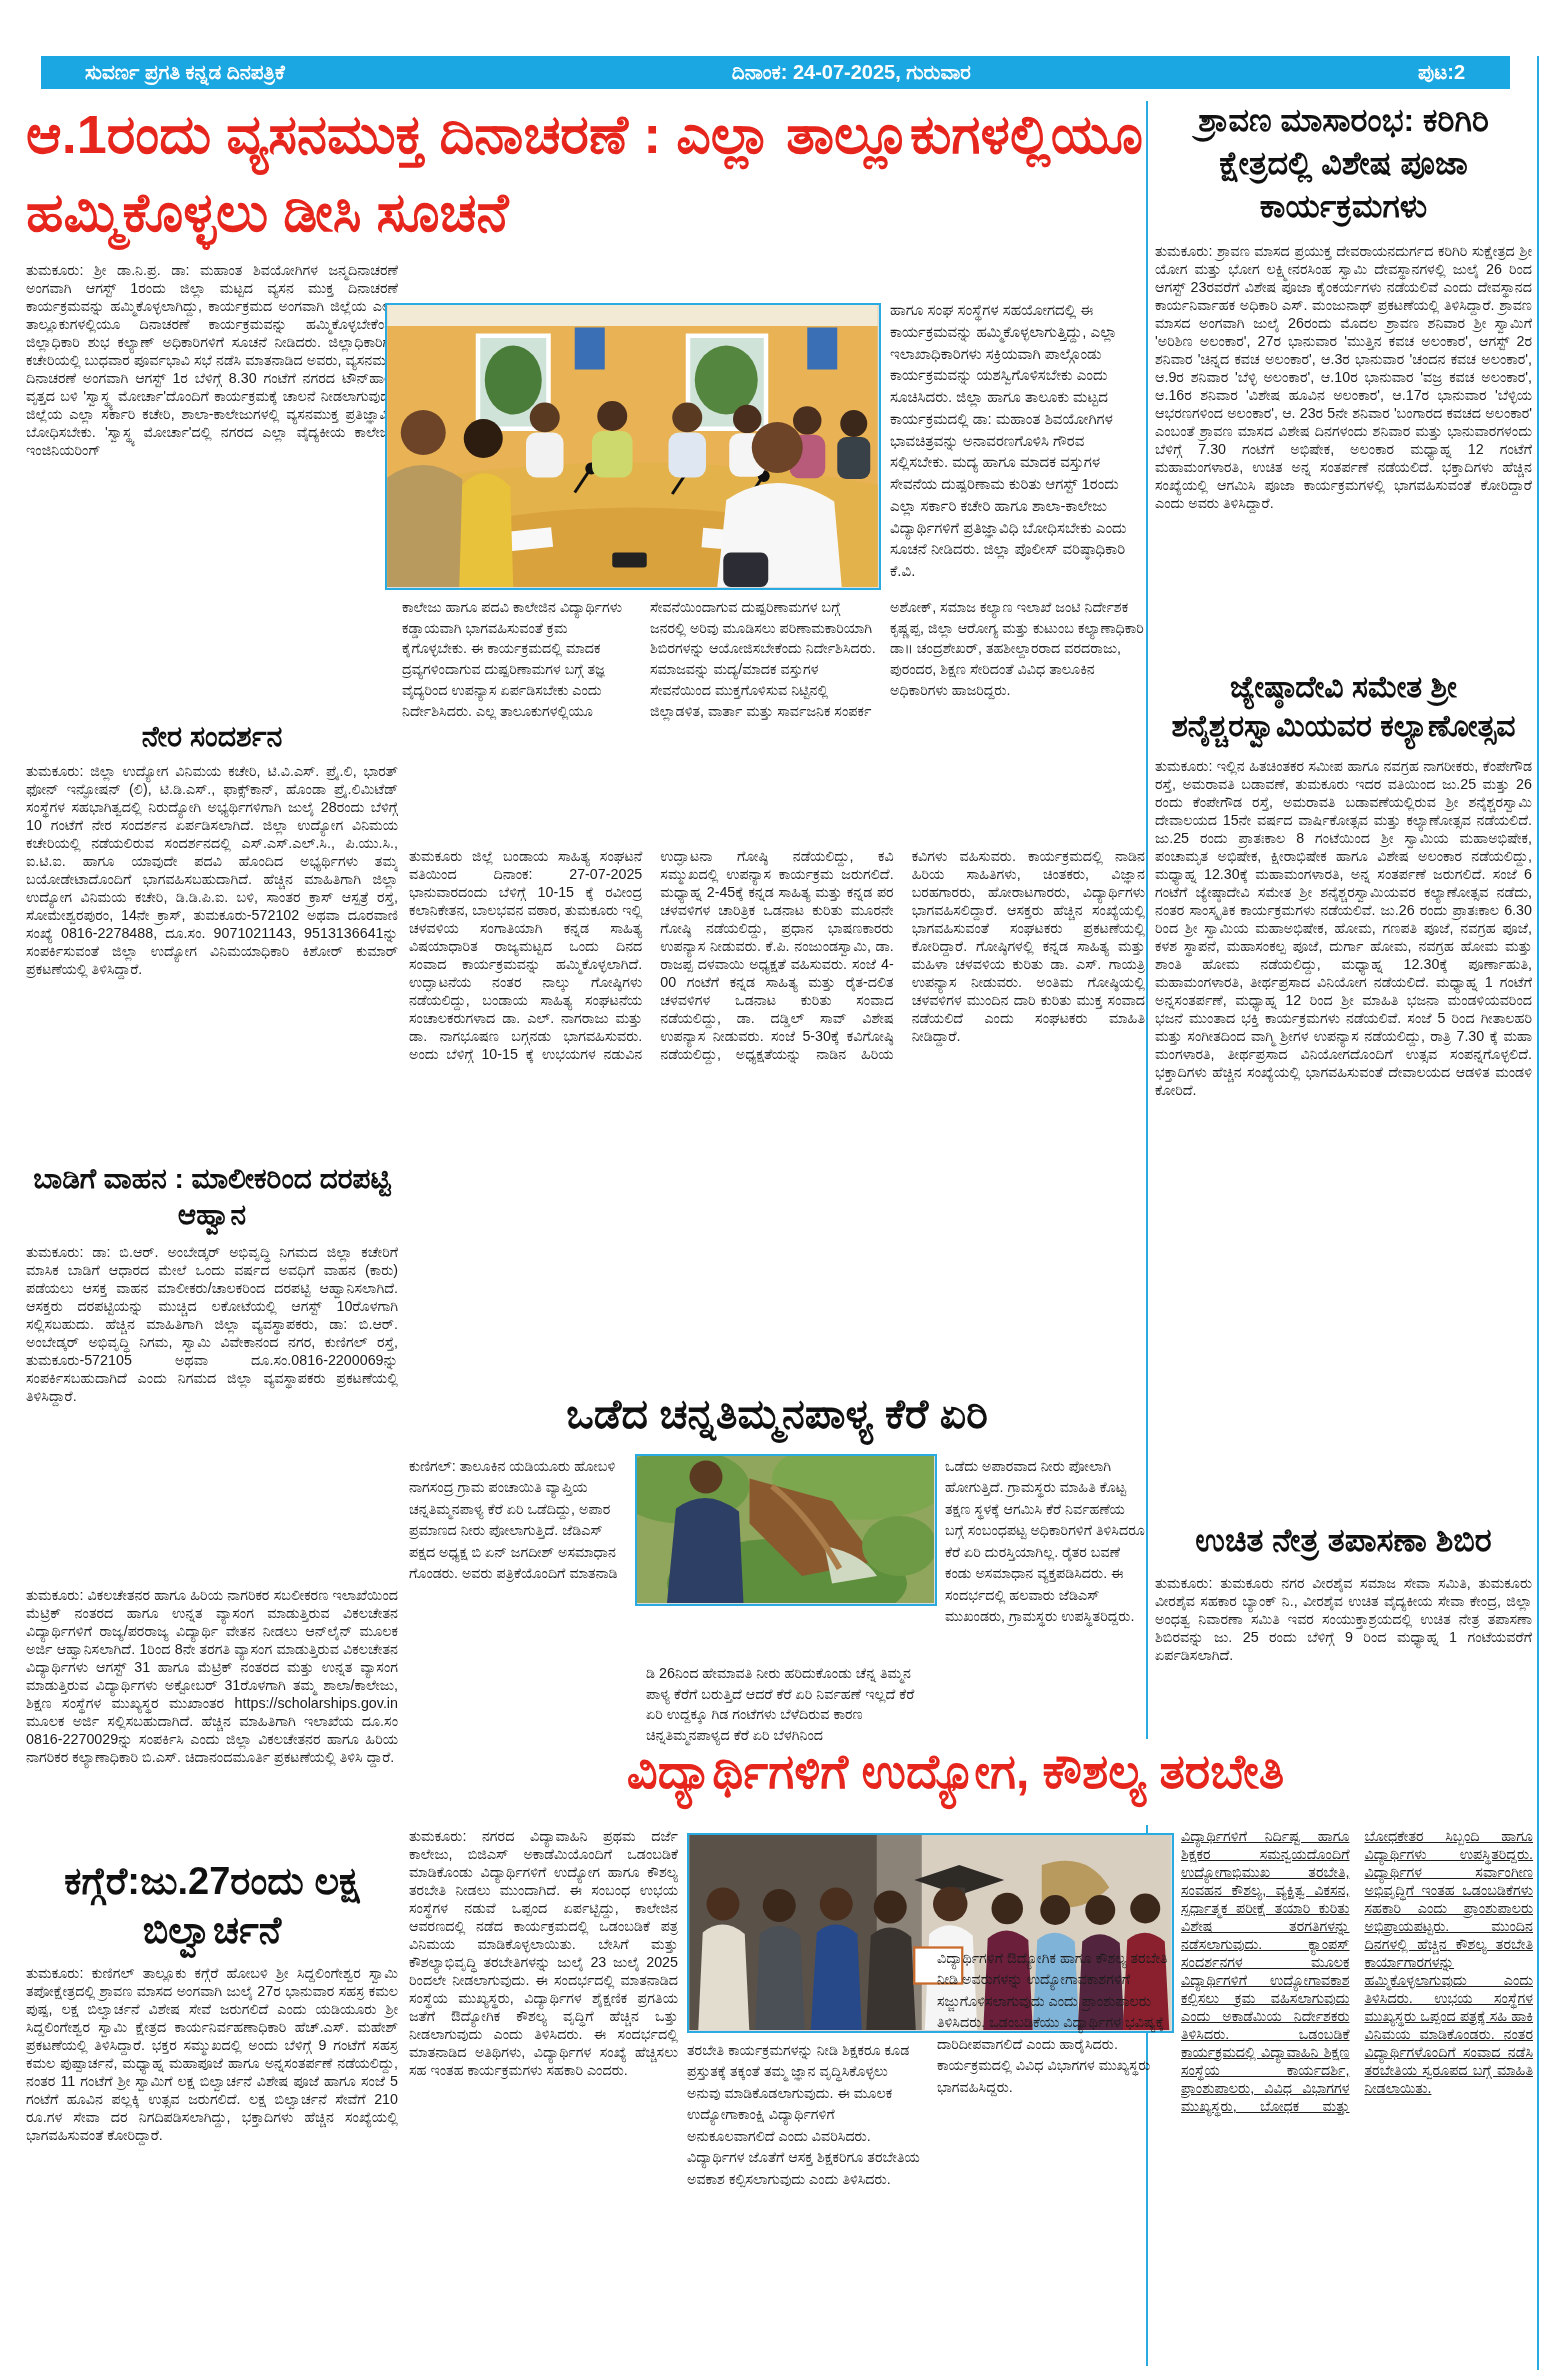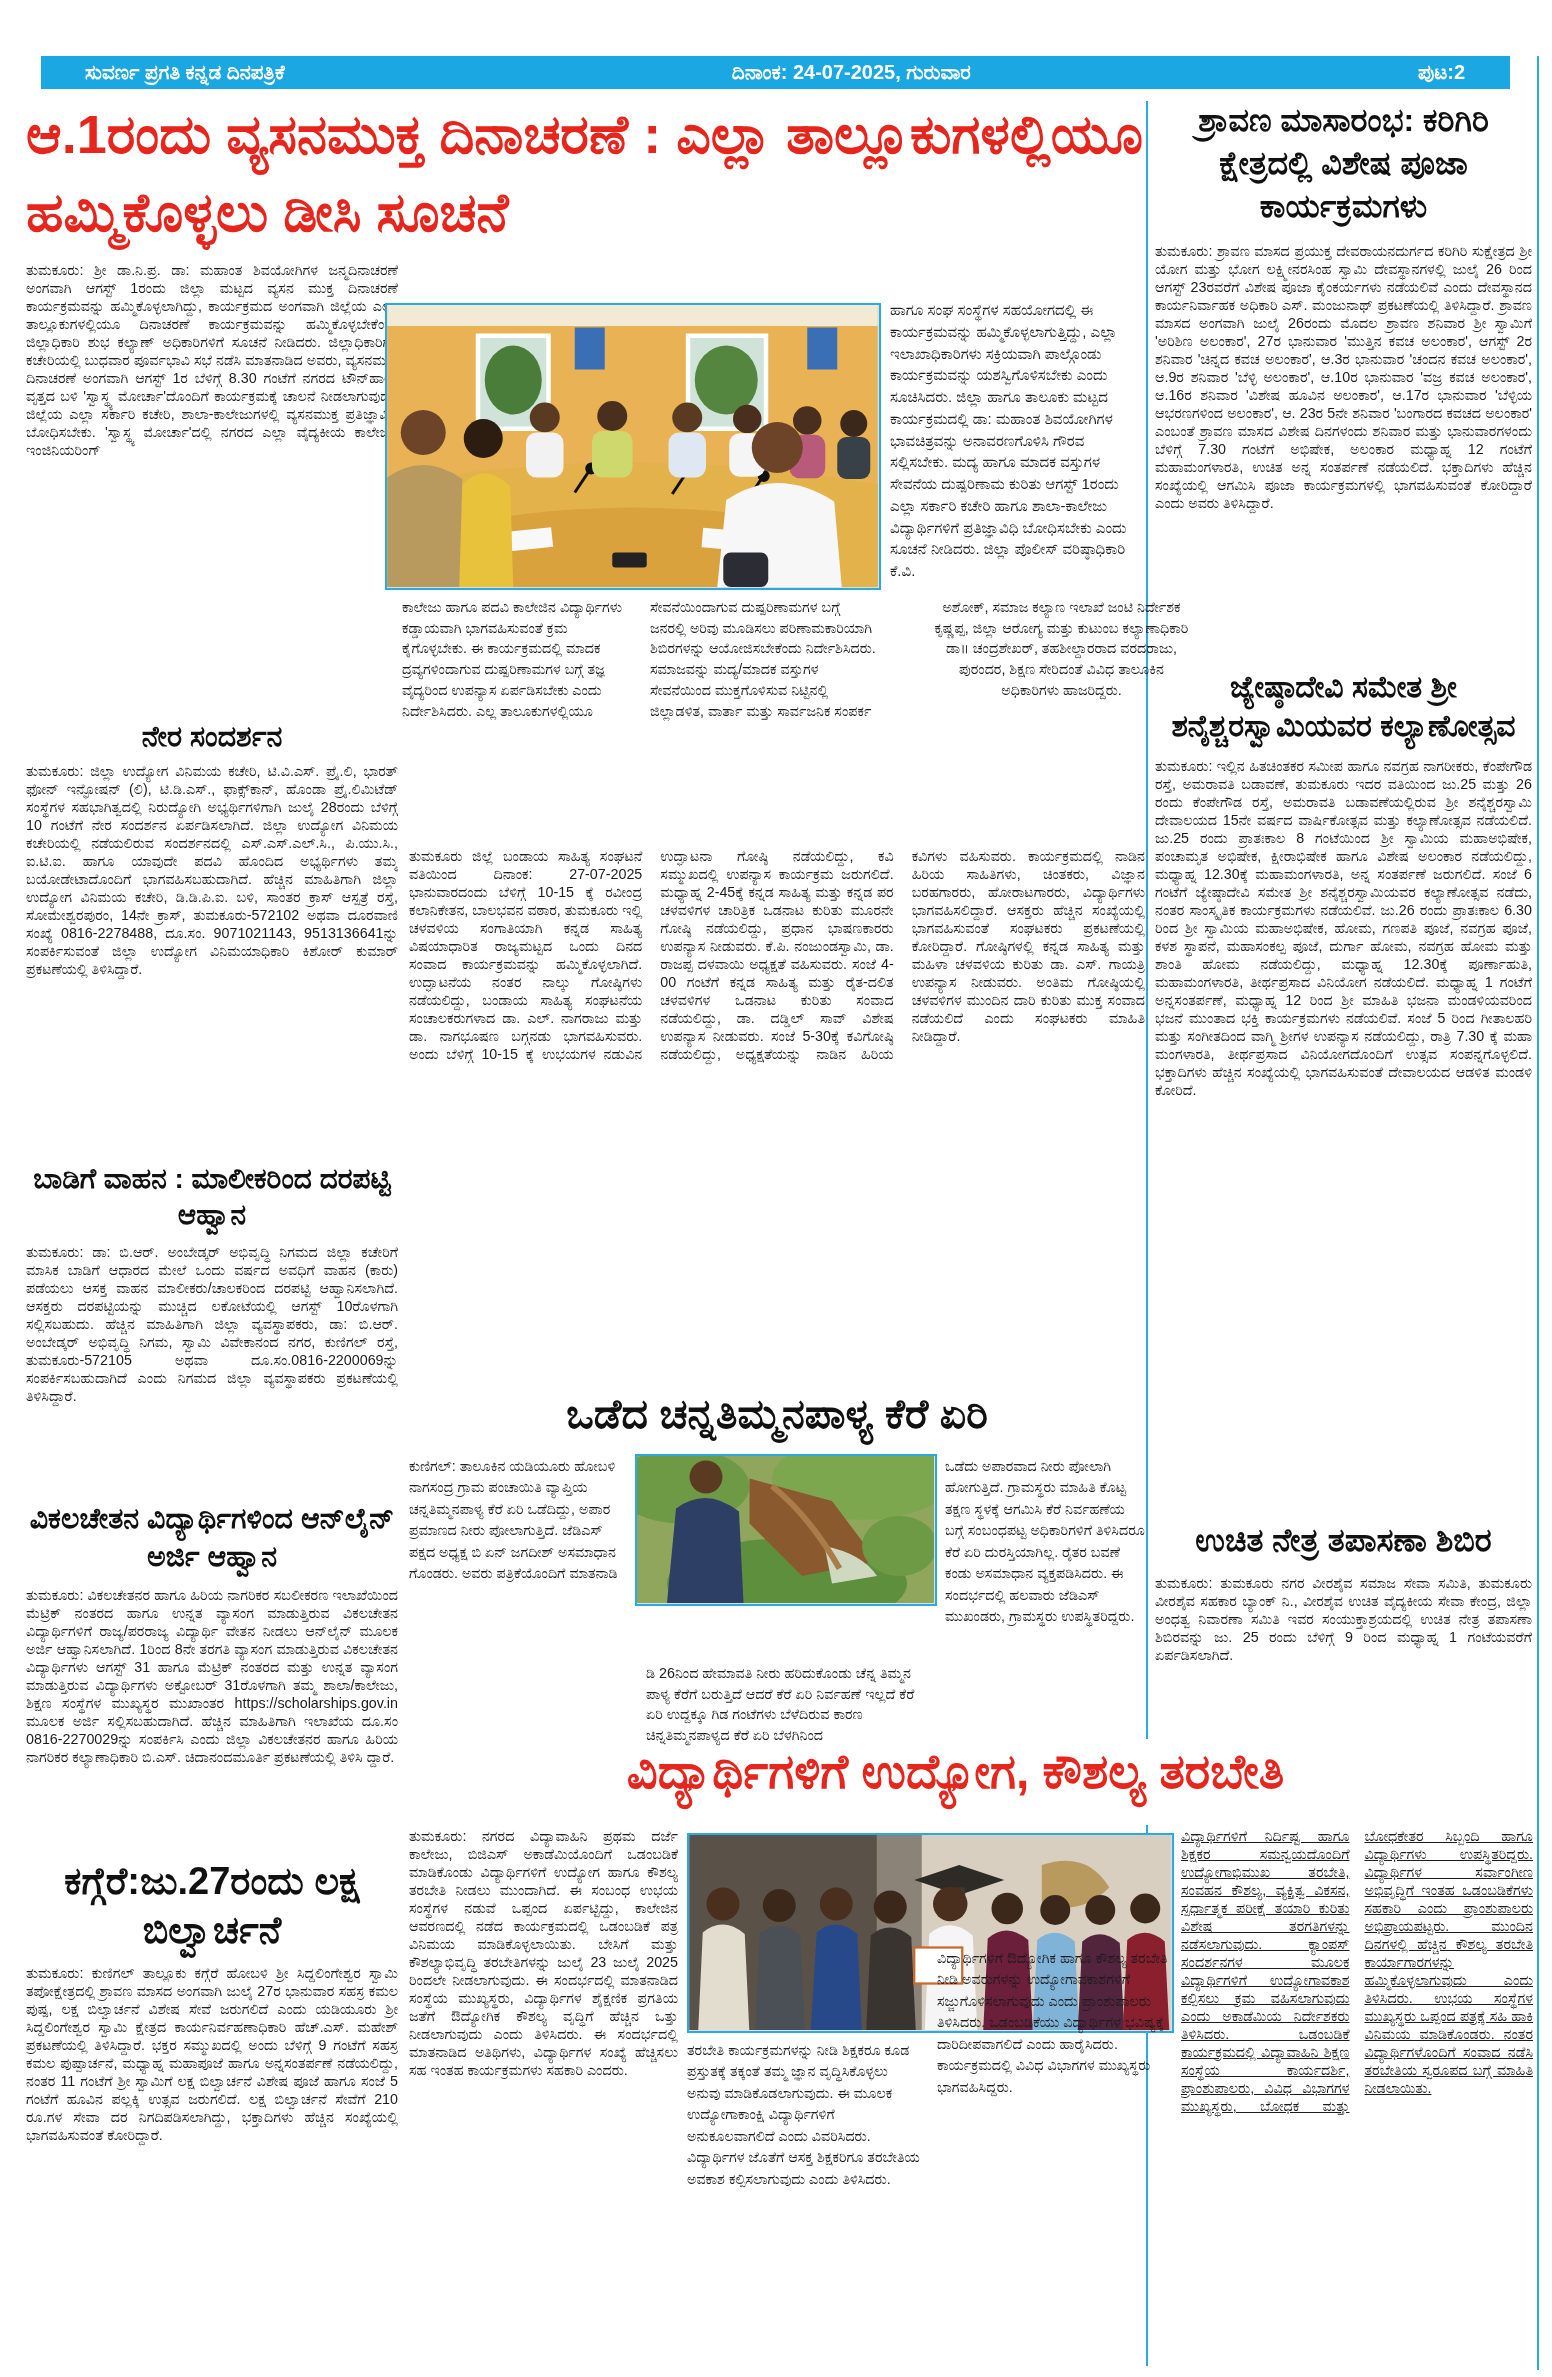--- a/index.html
+++ b/index.html
@@ -102,29 +102,28 @@
       <circle cx="520" cy="190" r="34" fill="#6e4428"></circle>
       <path d="M440 376 L452 260 Q 520 214 596 262 L606 376 Z" fill="#f7f7f7"></path>
       <rect x="448" y="330" width="60" height="46" rx="10" fill="#2c2c34"></rect>
     </svg>
   </div>
 
   <div class="abs body-text" style="left:890px;top:299px;width:255px;height:294px;font-size:15px;line-height:1.45;text-align:left;">ಹಾಗೂ ಸಂಘ ಸಂಸ್ಥೆಗಳ ಸಹಯೋಗದಲ್ಲಿ ಈ ಕಾರ್ಯಕ್ರಮವನ್ನು ಹಮ್ಮಿಕೊಳ್ಳಲಾಗುತ್ತಿದ್ದು, ಎಲ್ಲಾ ಇಲಾಖಾಧಿಕಾರಿಗಳು ಸಕ್ರಿಯವಾಗಿ ಪಾಲ್ಗೊಂಡು ಕಾರ್ಯಕ್ರಮವನ್ನು ಯಶಸ್ವಿಗೊಳಿಸಬೇಕು ಎಂದು ಸೂಚಿಸಿದರು. ಜಿಲ್ಲಾ ಹಾಗೂ ತಾಲೂಕು ಮಟ್ಟದ ಕಾರ್ಯಕ್ರಮದಲ್ಲಿ ಡಾ: ಮಹಾಂತ ಶಿವಯೋಗಿಗಳ ಭಾವಚಿತ್ರವನ್ನು ಅನಾವರಣಗೊಳಿಸಿ ಗೌರವ ಸಲ್ಲಿಸಬೇಕು. ಮದ್ಯ ಹಾಗೂ ಮಾದಕ ವಸ್ತುಗಳ ಸೇವನೆಯ ದುಷ್ಪರಿಣಾಮ ಕುರಿತು ಆಗಸ್ಟ್ 1ರಂದು ಎಲ್ಲಾ ಸರ್ಕಾರಿ ಕಚೇರಿ ಹಾಗೂ ಶಾಲಾ-ಕಾಲೇಜು ವಿದ್ಯಾರ್ಥಿಗಳಿಗೆ ಪ್ರತಿಜ್ಞಾವಿಧಿ ಬೋಧಿಸಬೇಕು ಎಂದು ಸೂಚನೆ ನೀಡಿದರು. ಜಿಲ್ಲಾ ಪೊಲೀಸ್ ವರಿಷ್ಠಾಧಿಕಾರಿ ಕೆ.ವಿ.</div>
 
   <div class="abs body-text" style="left:402px;top:597px;width:229px;height:126px;text-align:left;line-height:1.45;">ಕಾಲೇಜು ಹಾಗೂ ಪದವಿ ಕಾಲೇಜಿನ ವಿದ್ಯಾರ್ಥಿಗಳು ಕಡ್ಡಾಯವಾಗಿ ಭಾಗವಹಿಸುವಂತೆ ಕ್ರಮ ಕೈಗೊಳ್ಳಬೇಕು. ಈ ಕಾರ್ಯಕ್ರಮದಲ್ಲಿ ಮಾದಕ ದ್ರವ್ಯಗಳಿಂದಾಗುವ ದುಷ್ಪರಿಣಾಮಗಳ ಬಗ್ಗೆ ತಜ್ಞ ವೈದ್ಯರಿಂದ ಉಪನ್ಯಾಸ ಏರ್ಪಡಿಸಬೇಕು ಎಂದು ನಿರ್ದೇಶಿಸಿದರು. ಎಲ್ಲ ತಾಲೂಕುಗಳಲ್ಲಿಯೂ ಪ್ರಯುಕ್ತ ಮದ್ಯ/ಮಾದಕ ವಸ್ತುಗಳ</div>
   <div class="abs body-text" style="left:650px;top:597px;width:229px;height:126px;text-align:left;line-height:1.45;">ಸೇವನೆಯಿಂದಾಗುವ ದುಷ್ಪರಿಣಾಮಗಳ ಬಗ್ಗೆ ಜನರಲ್ಲಿ ಅರಿವು ಮೂಡಿಸಲು ಪರಿಣಾಮಕಾರಿಯಾಗಿ ಶಿಬಿರಗಳನ್ನು ಆಯೋಜಿಸಬೇಕೆಂದು ನಿರ್ದೇಶಿಸಿದರು. ಸಮಾಜವನ್ನು ಮದ್ಯ/ಮಾದಕ ವಸ್ತುಗಳ ಸೇವನೆಯಿಂದ ಮುಕ್ತಗೊಳಿಸುವ ನಿಟ್ಟಿನಲ್ಲಿ ಜಿಲ್ಲಾಡಳಿತ, ವಾರ್ತಾ ಮತ್ತು ಸಾರ್ವಜನಿಕ ಸಂಪರ್ಕ ಇಲಾಖೆ, ವಿವಿಧ ಇಲಾಖೆ</div>
-  <div class="abs body-text" style="left:890px;top:597px;width:255px;height:126px;text-align:center;line-height:1.45;margin-left:44px;">ಅಶೋಕ್, ಸಮಾಜ ಕಲ್ಯಾಣ ಇಲಾಖೆ ಜಂಟಿ ನಿರ್ದೇಶಕ ಕೃಷ್ಣಪ್ಪ, ಜಿಲ್ಲಾ ಆರೋಗ್ಯ ಮತ್ತು ಕುಟುಂಬ ಕಲ್ಯಾಣಾಧಿಕಾರಿ ಡಾ॥ ಚಂದ್ರಶೇಖರ್, ತಹಶೀಲ್ದಾರರಾದ ವರದರಾಜು, ಪುರಂದರ, ಶಿಕ್ಷಣ ಸೇರಿದಂತೆ ವಿವಿಧ ತಾಲೂಕಿನ ಅಧಿಕಾರಿಗಳು ಹಾಜರಿದ್ದರು.</div>
+  <div class="abs body-text" style="left:890px;top:597px;width:255px;height:126px;text-align:left;line-height:1.45;">ಅಶೋಕ್, ಸಮಾಜ ಕಲ್ಯಾಣ ಇಲಾಖೆ ಜಂಟಿ ನಿರ್ದೇಶಕ ಕೃಷ್ಣಪ್ಪ, ಜಿಲ್ಲಾ ಆರೋಗ್ಯ ಮತ್ತು ಕುಟುಂಬ ಕಲ್ಯಾಣಾಧಿಕಾರಿ ಡಾ॥ ಚಂದ್ರಶೇಖರ್, ತಹಶೀಲ್ದಾರರಾದ ವರದರಾಜು, ಪುರಂದರ, ಶಿಕ್ಷಣ ಸೇರಿದಂತೆ ವಿವಿಧ ತಾಲೂಕಿನ ಅಧಿಕಾರಿಗಳು ಹಾಜರಿದ್ದರು.</div>
 
   <div class="abs headline-black centered" style="left:26px;top:720px;width:372px;font-size:28.5px;">ನೇರ ಸಂದರ್ಶನ</div>
   <div class="abs body-text" style="left:26px;top:762px;width:372px;height:391px;">ತುಮಕೂರು: ಜಿಲ್ಲಾ ಉದ್ಯೋಗ ವಿನಿಮಯ ಕಚೇರಿ, ಟಿ.ವಿ.ಎಸ್. ಪ್ರೈ.ಲಿ, ಭಾರತ್ ಫೋನ್ ಇನ್ಫೋಷನ್ (ಲಿ), ಟಿ.ಡಿ.ಎಸ್., ಫಾಕ್ಸ್‌ಕಾನ್, ಹೊಂಡಾ ಪ್ರೈ.ಲಿಮಿಟೆಡ್ ಸಂಸ್ಥೆಗಳ ಸಹಭಾಗಿತ್ವದಲ್ಲಿ ನಿರುದ್ಯೋಗಿ ಅಭ್ಯರ್ಥಿಗಳಿಗಾಗಿ ಜುಲೈ 28ರಂದು ಬೆಳಿಗ್ಗೆ 10 ಗಂಟೆಗೆ ನೇರ ಸಂದರ್ಶನ ಏರ್ಪಡಿಸಲಾಗಿದೆ. ಜಿಲ್ಲಾ ಉದ್ಯೋಗ ವಿನಿಮಯ ಕಚೇರಿಯಲ್ಲಿ ನಡೆಯಲಿರುವ ಸಂದರ್ಶನದಲ್ಲಿ ಎಸ್.ಎಸ್.ಎಲ್.ಸಿ., ಪಿ.ಯು.ಸಿ., ಐ.ಟಿ.ಐ. ಹಾಗೂ ಯಾವುದೇ ಪದವಿ ಹೊಂದಿದ ಅಭ್ಯರ್ಥಿಗಳು ತಮ್ಮ ಬಯೋಡೇಟಾದೊಂದಿಗೆ ಭಾಗವಹಿಸಬಹುದಾಗಿದೆ. ಹೆಚ್ಚಿನ ಮಾಹಿತಿಗಾಗಿ ಜಿಲ್ಲಾ ಉದ್ಯೋಗ ವಿನಿಮಯ ಕಚೇರಿ, ಡಿ.ಡಿ.ಪಿ.ಐ. ಬಳಿ, ಸಾಂತರ ಕ್ರಾಸ್ ಆಸ್ಪತ್ರೆ ರಸ್ತೆ, ಸೋಮೇಶ್ವರಪುರಂ, 14ನೇ ಕ್ರಾಸ್, ತುಮಕೂರು-572102 ಅಥವಾ ದೂರವಾಣಿ ಸಂಖ್ಯೆ 0816-2278488, ದೂ.ಸಂ. 9071021143, 9513136641ನ್ನು ಸಂಪರ್ಕಿಸುವಂತೆ ಜಿಲ್ಲಾ ಉದ್ಯೋಗ ವಿನಿಮಯಾಧಿಕಾರಿ ಕಿಶೋರ್ ಕುಮಾರ್ ಪ್ರಕಟಣೆಯಲ್ಲಿ ತಿಳಿಸಿದ್ದಾರೆ.</div>
 
   <div class="abs headline-black centered" style="left:26px;top:1161px;width:372px;font-size:28px;line-height:1.3;">ಬಾಡಿಗೆ ವಾಹನ : ಮಾಲೀಕರಿಂದ ದರಪಟ್ಟಿ ಆಹ್ವಾನ</div>
   <div class="abs body-text" style="left:26px;top:1243px;width:372px;height:248px;">ತುಮಕೂರು: ಡಾ: ಬಿ.ಆರ್. ಅಂಬೇಡ್ಕರ್ ಅಭಿವೃದ್ಧಿ ನಿಗಮದ ಜಿಲ್ಲಾ ಕಚೇರಿಗೆ ಮಾಸಿಕ ಬಾಡಿಗೆ ಆಧಾರದ ಮೇಲೆ ಒಂದು ವರ್ಷದ ಅವಧಿಗೆ ವಾಹನ (ಕಾರು) ಪಡೆಯಲು ಆಸಕ್ತ ವಾಹನ ಮಾಲೀಕರು/ಚಾಲಕರಿಂದ ದರಪಟ್ಟಿ ಆಹ್ವಾನಿಸಲಾಗಿದೆ. ಆಸಕ್ತರು ದರಪಟ್ಟಿಯನ್ನು ಮುಚ್ಚಿದ ಲಕೋಟೆಯಲ್ಲಿ ಆಗಸ್ಟ್ 10ರೊಳಗಾಗಿ ಸಲ್ಲಿಸಬಹುದು. ಹೆಚ್ಚಿನ ಮಾಹಿತಿಗಾಗಿ ಜಿಲ್ಲಾ ವ್ಯವಸ್ಥಾಪಕರು, ಡಾ: ಬಿ.ಆರ್. ಅಂಬೇಡ್ಕರ್ ಅಭಿವೃದ್ಧಿ ನಿಗಮ, ಸ್ವಾಮಿ ವಿವೇಕಾನಂದ ನಗರ, ಕುಣಿಗಲ್ ರಸ್ತೆ, ತುಮಕೂರು-572105 ಅಥವಾ ದೂ.ಸಂ.0816-2200069ನ್ನು ಸಂಪರ್ಕಿಸಬಹುದಾಗಿದೆ ಎಂದು ನಿಗಮದ ಜಿಲ್ಲಾ ವ್ಯವಸ್ಥಾಪಕರು ಪ್ರಕಟಣೆಯಲ್ಲಿ ತಿಳಿಸಿದ್ದಾರೆ.</div>
 
-  <div class="abs headline-black centered" style="left:26px;top:1499px;width:372px;font-size:28.5px;line-height:1.35;">ವಿಕಲಚೇತನ ವಿದ್ಯಾರ್ಥಿಗಳಿಂದ ಆನ್‌ಲೈನ್ ಅರ್ಜಿ ಆಹ್ವಾನ</div>
   <div class="abs body-text" style="left:26px;top:1586px;width:372px;height:263px;">ತುಮಕೂರು: ವಿಕಲಚೇತನರ ಹಾಗೂ ಹಿರಿಯ ನಾಗರಿಕರ ಸಬಲೀಕರಣ ಇಲಾಖೆಯಿಂದ ಮೆಟ್ರಿಕ್ ನಂತರದ ಹಾಗೂ ಉನ್ನತ ವ್ಯಾಸಂಗ ಮಾಡುತ್ತಿರುವ ವಿಕಲಚೇತನ ವಿದ್ಯಾರ್ಥಿಗಳಿಗೆ ರಾಜ್ಯ/ಪರರಾಜ್ಯ ವಿದ್ಯಾರ್ಥಿ ವೇತನ ನೀಡಲು ಆನ್‌ಲೈನ್ ಮೂಲಕ ಅರ್ಜಿ ಆಹ್ವಾನಿಸಲಾಗಿದೆ. 1ರಿಂದ 8ನೇ ತರಗತಿ ವ್ಯಾಸಂಗ ಮಾಡುತ್ತಿರುವ ವಿಕಲಚೇತನ ವಿದ್ಯಾರ್ಥಿಗಳು ಆಗಸ್ಟ್ 31 ಹಾಗೂ ಮೆಟ್ರಿಕ್ ನಂತರದ ಮತ್ತು ಉನ್ನತ ವ್ಯಾಸಂಗ ಮಾಡುತ್ತಿರುವ ವಿದ್ಯಾರ್ಥಿಗಳು ಅಕ್ಟೋಬರ್ 31ರೊಳಗಾಗಿ ತಮ್ಮ ಶಾಲಾ/ಕಾಲೇಜು, ಶಿಕ್ಷಣ ಸಂಸ್ಥೆಗಳ ಮುಖ್ಯಸ್ಥರ ಮುಖಾಂತರ https://scholarships.gov.in ಮೂಲಕ ಅರ್ಜಿ ಸಲ್ಲಿಸಬಹುದಾಗಿದೆ. ಹೆಚ್ಚಿನ ಮಾಹಿತಿಗಾಗಿ ಇಲಾಖೆಯ ದೂ.ಸಂ 0816-2270029ನ್ನು ಸಂಪರ್ಕಿಸಿ ಎಂದು ಜಿಲ್ಲಾ ವಿಕಲಚೇತನರ ಹಾಗೂ ಹಿರಿಯ ನಾಗರಿಕರ ಕಲ್ಯಾಣಾಧಿಕಾರಿ ಬಿ.ಎಸ್. ಚಿದಾನಂದಮೂರ್ತಿ ಪ್ರಕಟಣೆಯಲ್ಲಿ ತಿಳಿಸಿ ದ್ದಾರೆ.</div>
 
   <div class="abs headline-black centered" style="left:26px;top:1857px;width:372px;font-size:38px;line-height:1.3;">ಕಗ್ಗೆರೆ:ಜು.27ರಂದು ಲಕ್ಷ ಬಿಲ್ವಾರ್ಚನೆ</div>
   <div class="abs body-text" style="left:26px;top:1964px;width:372px;height:394px;">ತುಮಕೂರು: ಕುಣಿಗಲ್ ತಾಲ್ಲೂಕು ಕಗ್ಗೆರೆ ಹೋಬಳಿ ಶ್ರೀ ಸಿದ್ದಲಿಂಗೇಶ್ವರ ಸ್ವಾಮಿ ತಪೋಕ್ಷೇತ್ರದಲ್ಲಿ ಶ್ರಾವಣ ಮಾಸದ ಅಂಗವಾಗಿ ಜುಲೈ 27ರ ಭಾನುವಾರ ಸಹಸ್ರ ಕಮಲ ಪುಷ್ಪ, ಲಕ್ಷ ಬಿಲ್ವಾರ್ಚನೆ ವಿಶೇಷ ಸೇವೆ ಜರುಗಲಿದೆ ಎಂದು ಯಡಿಯೂರು ಶ್ರೀ ಸಿದ್ದಲಿಂಗೇಶ್ವರ ಸ್ವಾಮಿ ಕ್ಷೇತ್ರದ ಕಾರ್ಯನಿರ್ವಹಣಾಧಿಕಾರಿ ಹೆಚ್.ಎಸ್. ಮಹೇಶ್ ಪ್ರಕಟಣೆಯಲ್ಲಿ ತಿಳಿಸಿದ್ದಾರೆ. ಭಕ್ತರ ಸಮ್ಮುಖದಲ್ಲಿ ಅಂದು ಬೆಳಿಗ್ಗೆ 9 ಗಂಟೆಗೆ ಸಹಸ್ರ ಕಮಲ ಪುಷ್ಪಾರ್ಚನೆ, ಮಧ್ಯಾಹ್ನ ಮಹಾಪೂಜೆ ಹಾಗೂ ಅನ್ನಸಂತರ್ಪಣೆ ನಡೆಯಲಿದ್ದು, ನಂತರ 11 ಗಂಟೆಗೆ ಶ್ರೀ ಸ್ವಾಮಿಗೆ ಲಕ್ಷ ಬಿಲ್ವಾರ್ಚನೆ ವಿಶೇಷ ಪೂಜೆ ಹಾಗೂ ಸಂಜೆ 5 ಗಂಟೆಗೆ ಹೂವಿನ ಪಲ್ಲಕ್ಕಿ ಉತ್ಸವ ಜರುಗಲಿದೆ. ಲಕ್ಷ ಬಿಲ್ವಾರ್ಚನೆ ಸೇವೆಗೆ 210 ರೂ.ಗಳ ಸೇವಾ ದರ ನಿಗದಿಪಡಿಸಲಾಗಿದ್ದು, ಭಕ್ತಾದಿಗಳು ಹೆಚ್ಚಿನ ಸಂಖ್ಯೆಯಲ್ಲಿ ಭಾಗವಹಿಸುವಂತೆ ಕೋರಿದ್ದಾರೆ.</div>
 
   <div class="abs body-text cols3" style="left:409px;top:847px;width:736px;height:535px;">ತುಮಕೂರು ಜಿಲ್ಲೆ ಬಂಡಾಯ ಸಾಹಿತ್ಯ ಸಂಘಟನೆ ವತಿಯಿಂದ ದಿನಾಂಕ: 27-07-2025 ಭಾನುವಾರದಂದು ಬೆಳಿಗ್ಗೆ 10-15 ಕ್ಕೆ ರವೀಂದ್ರ ಕಲಾನಿಕೇತನ, ಬಾಲಭವನ ವಠಾರ, ತುಮಕೂರು ಇಲ್ಲಿ ಚಳವಳಿಯ ಸಂಗಾತಿಯಾಗಿ ಕನ್ನಡ ಸಾಹಿತ್ಯ ವಿಷಯಾಧಾರಿತ ರಾಜ್ಯಮಟ್ಟದ ಒಂದು ದಿನದ ಸಂವಾದ ಕಾರ್ಯಕ್ರಮವನ್ನು ಹಮ್ಮಿಕೊಳ್ಳಲಾಗಿದೆ. ಉದ್ಘಾಟನೆಯ ನಂತರ ನಾಲ್ಕು ಗೋಷ್ಠಿಗಳು ನಡೆಯಲಿದ್ದು, ಬಂಡಾಯ ಸಾಹಿತ್ಯ ಸಂಘಟನೆಯ ಸಂಚಾಲಕರುಗಳಾದ ಡಾ. ಎಲ್. ನಾಗರಾಜು ಮತ್ತು ಡಾ. ನಾಗಭೂಷಣ ಬಗ್ಗನಡು ಭಾಗವಹಿಸುವರು. ಅಂದು ಬೆಳಿಗ್ಗೆ 10-15 ಕ್ಕೆ ಉಭಯಗಳ ನಡುವಿನ ಉದ್ಘಾಟನಾ ಗೋಷ್ಠಿ ನಡೆಯಲಿದ್ದು, ಕವಿ ಸಮ್ಮುಖದಲ್ಲಿ ಉಪನ್ಯಾಸ ಕಾರ್ಯಕ್ರಮ ಜರುಗಲಿದೆ. ಮಧ್ಯಾಹ್ನ 2-45ಕ್ಕೆ ಕನ್ನಡ ಸಾಹಿತ್ಯ ಮತ್ತು ಕನ್ನಡ ಪರ ಚಳವಳಿಗಳ ಚಾರಿತ್ರಿಕ ಒಡನಾಟ ಕುರಿತು ಮೂರನೇ ಗೋಷ್ಠಿ ನಡೆಯಲಿದ್ದು, ಪ್ರಧಾನ ಭಾಷಣಕಾರರು ಉಪನ್ಯಾಸ ನೀಡುವರು. ಕೆ.ಪಿ. ನಂಜುಂಡಸ್ವಾಮಿ, ಡಾ. ರಾಜಪ್ಪ ದಳವಾಯಿ ಅಧ್ಯಕ್ಷತೆ ವಹಿಸುವರು. ಸಂಜೆ 4-00 ಗಂಟೆಗೆ ಕನ್ನಡ ಸಾಹಿತ್ಯ ಮತ್ತು ರೈತ-ದಲಿತ ಚಳವಳಿಗಳ ಒಡನಾಟ ಕುರಿತು ಸಂವಾದ ನಡೆಯಲಿದ್ದು, ಡಾ. ದಡ್ಡಿಲ್ ಸಾವ್ ವಿಶೇಷ ಉಪನ್ಯಾಸ ನೀಡುವರು. ಸಂಜೆ 5-30ಕ್ಕೆ ಕವಿಗೋಷ್ಠಿ ನಡೆಯಲಿದ್ದು, ಅಧ್ಯಕ್ಷತೆಯನ್ನು ನಾಡಿನ ಹಿರಿಯ ಕವಿಗಳು ವಹಿಸುವರು. ಕಾರ್ಯಕ್ರಮದಲ್ಲಿ ನಾಡಿನ ಹಿರಿಯ ಸಾಹಿತಿಗಳು, ಚಿಂತಕರು, ವಿಜ್ಞಾನ ಬರಹಗಾರರು, ಹೋರಾಟಗಾರರು, ವಿದ್ಯಾರ್ಥಿಗಳು ಭಾಗವಹಿಸಲಿದ್ದಾರೆ. ಆಸಕ್ತರು ಹೆಚ್ಚಿನ ಸಂಖ್ಯೆಯಲ್ಲಿ ಭಾಗವಹಿಸುವಂತೆ ಸಂಘಟಕರು ಪ್ರಕಟಣೆಯಲ್ಲಿ ಕೋರಿದ್ದಾರೆ. ಗೋಷ್ಠಿಗಳಲ್ಲಿ ಕನ್ನಡ ಸಾಹಿತ್ಯ ಮತ್ತು ಮಹಿಳಾ ಚಳವಳಿಯ ಕುರಿತು ಡಾ. ಎಸ್. ಗಾಯತ್ರಿ ಉಪನ್ಯಾಸ ನೀಡುವರು. ಅಂತಿಮ ಗೋಷ್ಠಿಯಲ್ಲಿ ಚಳವಳಿಗಳ ಮುಂದಿನ ದಾರಿ ಕುರಿತು ಮುಕ್ತ ಸಂವಾದ ನಡೆಯಲಿದೆ ಎಂದು ಸಂಘಟಕರು ಮಾಹಿತಿ ನೀಡಿದ್ದಾರೆ.</div>
 
   <div class="abs headline-black centered" style="left:409px;top:1391px;width:736px;font-size:41px;">ಒಡೆದ ಚನ್ನತಿಮ್ಮನಪಾಳ್ಯ ಕೆರೆ ಏರಿ</div>
 
   <div class="abs body-text" style="left:409px;top:1456px;width:218px;height:282px;text-align:left;line-height:1.5;">ಕುಣಿಗಲ್: ತಾಲೂಕಿನ ಯಡಿಯೂರು ಹೋಬಳಿ ನಾಗಸಂದ್ರ ಗ್ರಾಮ ಪಂಚಾಯಿತಿ ವ್ಯಾಪ್ತಿಯ ಚನ್ನತಿಮ್ಮನಪಾಳ್ಯ ಕೆರೆ ಏರಿ ಒಡೆದಿದ್ದು, ಅಪಾರ ಪ್ರಮಾಣದ ನೀರು ಪೋಲಾಗುತ್ತಿದೆ. ಜೆಡಿಎಸ್ ಪಕ್ಷದ ಅಧ್ಯಕ್ಷ ಬಿ ಏನ್ ಜಗದೀಶ್ ಅಸಮಾಧಾನ ಗೊಂಡರು. ಅವರು ಪತ್ರಿಕೆಯೊಂದಿಗೆ ಮಾತನಾಡಿ</div>

